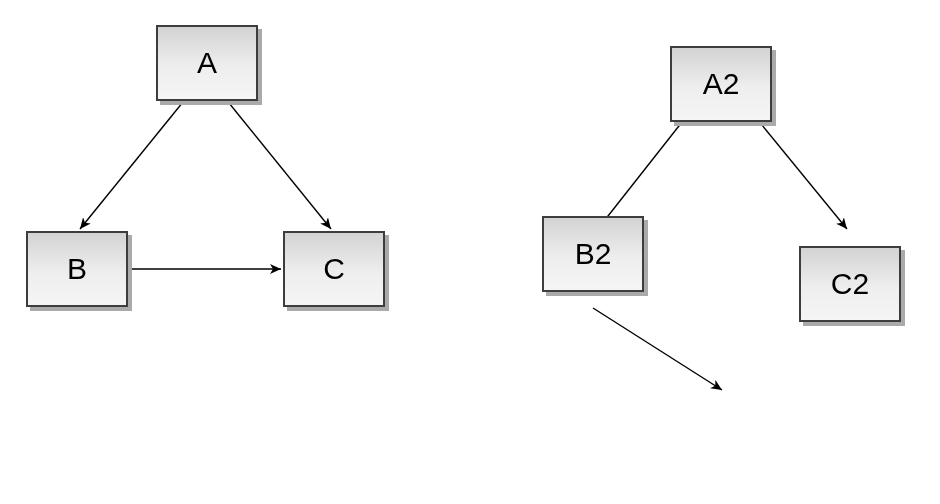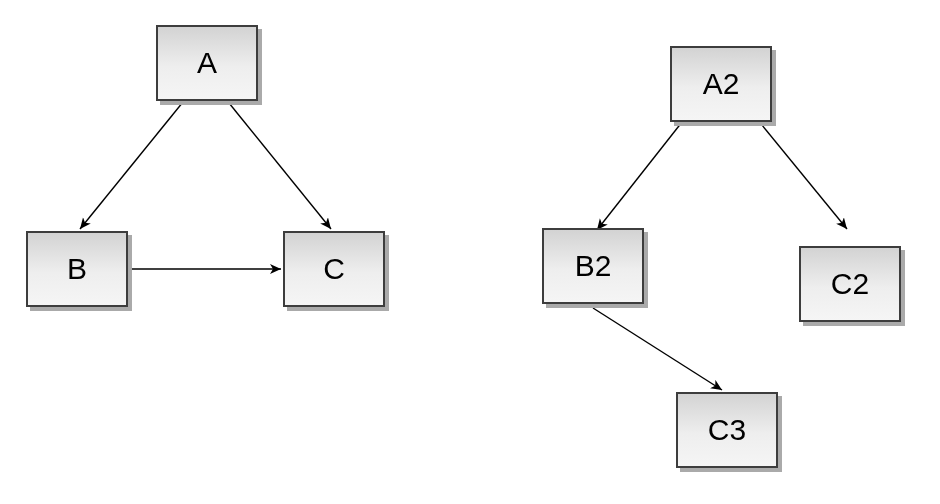--- a/index.html
+++ b/index.html
@@ -37,21 +37,21 @@
     justify-content: center;
     font-size: 30px;
     color: #000000;
     user-select: none;
   }
   
   .pos-a  { left: 156px; top: 25px;  }
   .pos-b  { left: 26px;  top: 231px; }
   .pos-c  { left: 283px; top: 231px; }
   .pos-a2 { left: 670px; top: 35px; margin-top: 11px;  }
-  .pos-b2 { left: 542px; top: 228px; }
+  .pos-b2 { left: 542px; top: 216px; }
   .pos-c2 { left: 799px; top: 246px; }
   .pos-c3 { left: 676px; top: 392px; }
 </style>
 </head>
 <body>
 
 <div class="canvas">
 
   <svg class="edges-layer" width="940" height="504" viewBox="0 0 940 504" xmlns="http://www.w3.org/2000/svg">
     <defs>
@@ -69,15 +69,14 @@
     <line x1="593" y1="308" x2="722" y2="390" stroke="#000000" stroke-width="1.4" marker-end="url(#arrowhead)"></line>
   </svg>
 
   <div class="node pos-a">A</div>
   <div class="node pos-b">B</div>
   <div class="node pos-c">C</div>
 
   <div class="node pos-a2">A2</div>
   <div class="node pos-b2">B2</div>
   <div class="node pos-c2">C2</div>
-  <div class="node pos-c3">C3</div>
 
 </div>
 
 </body></html>

